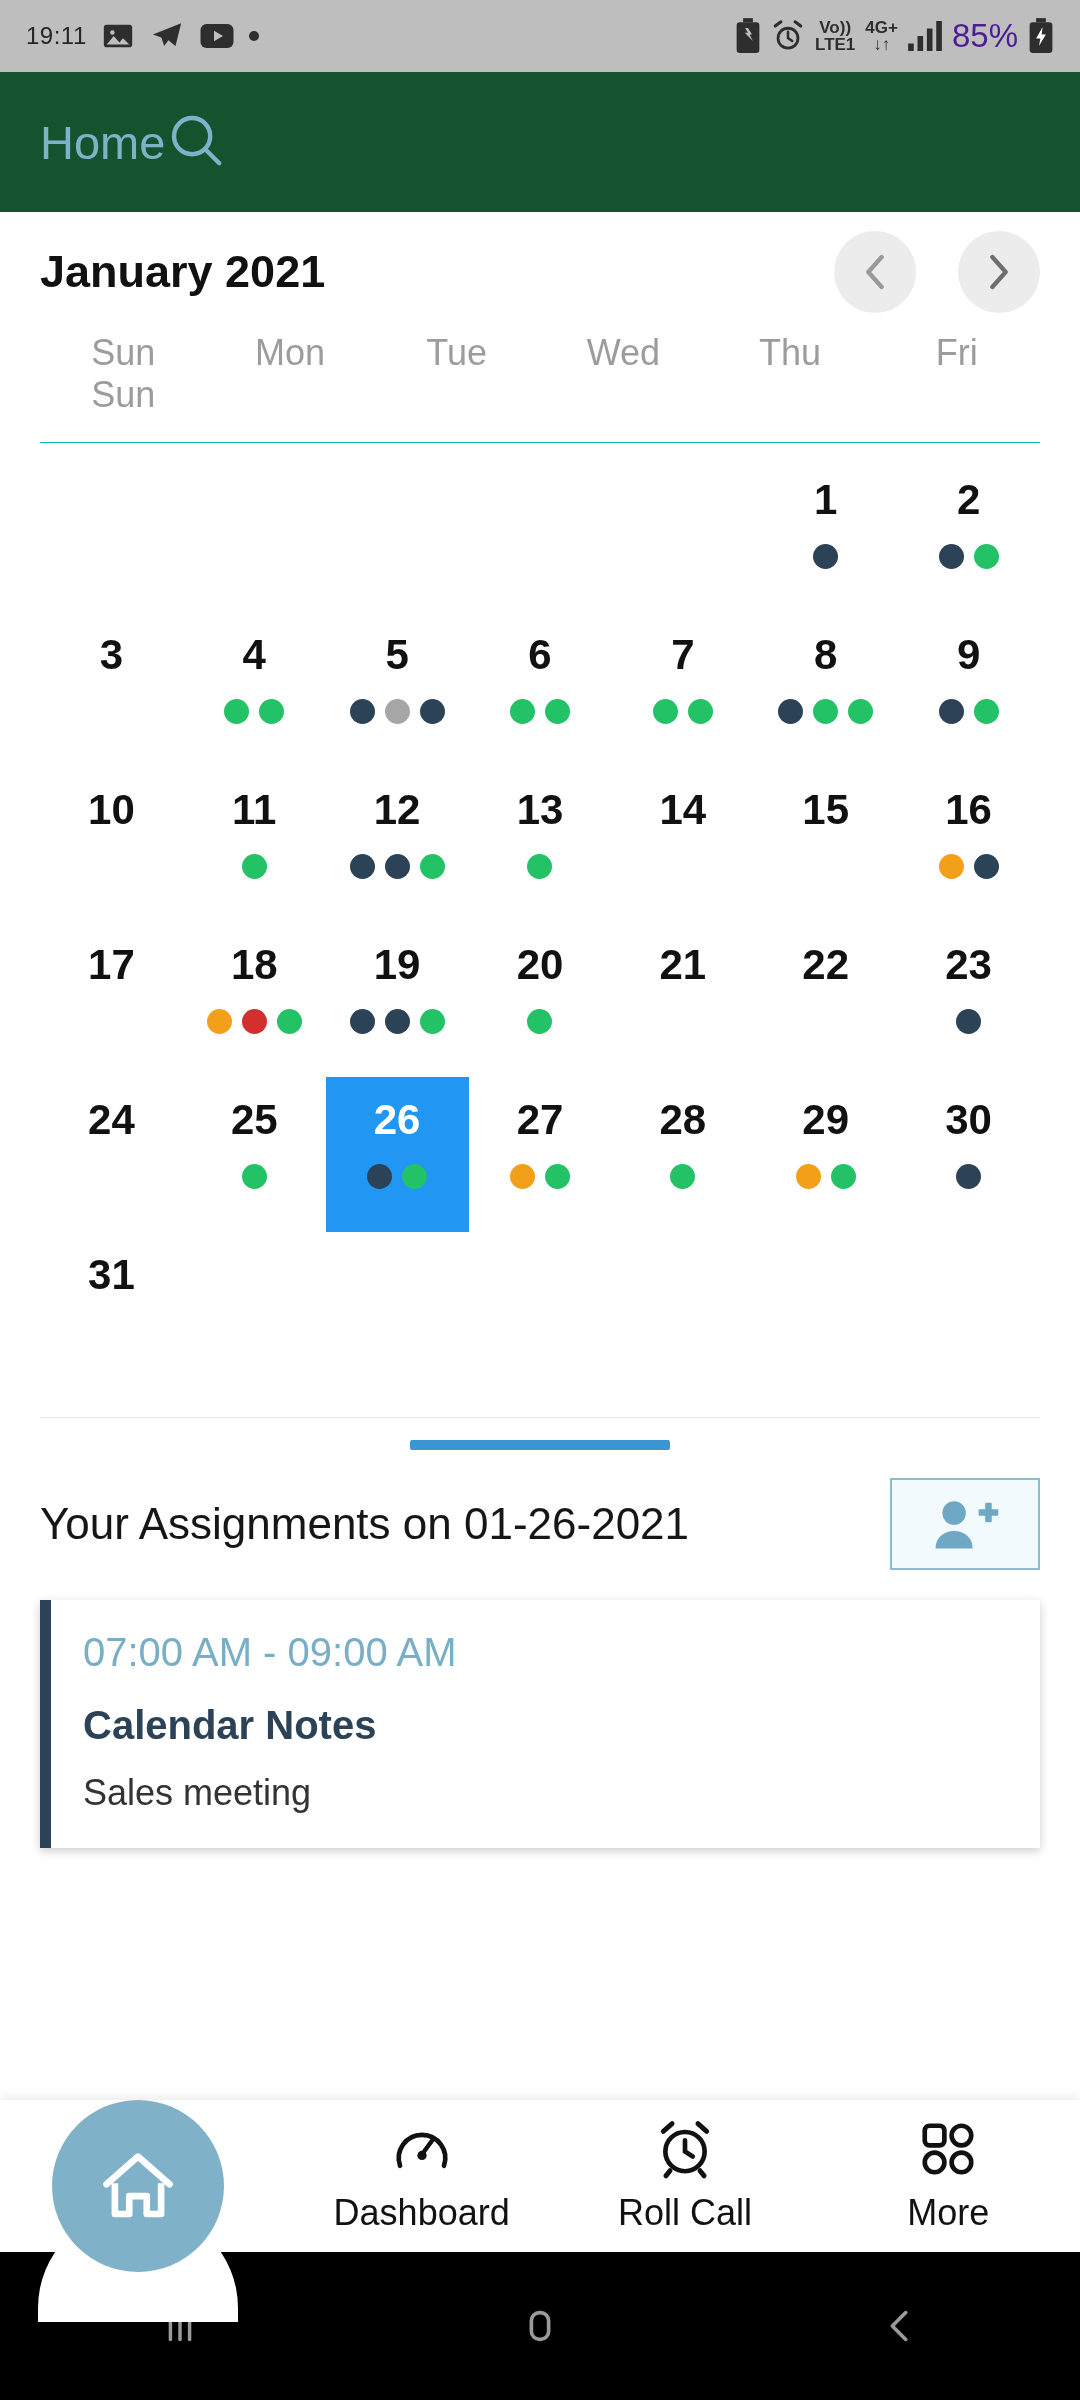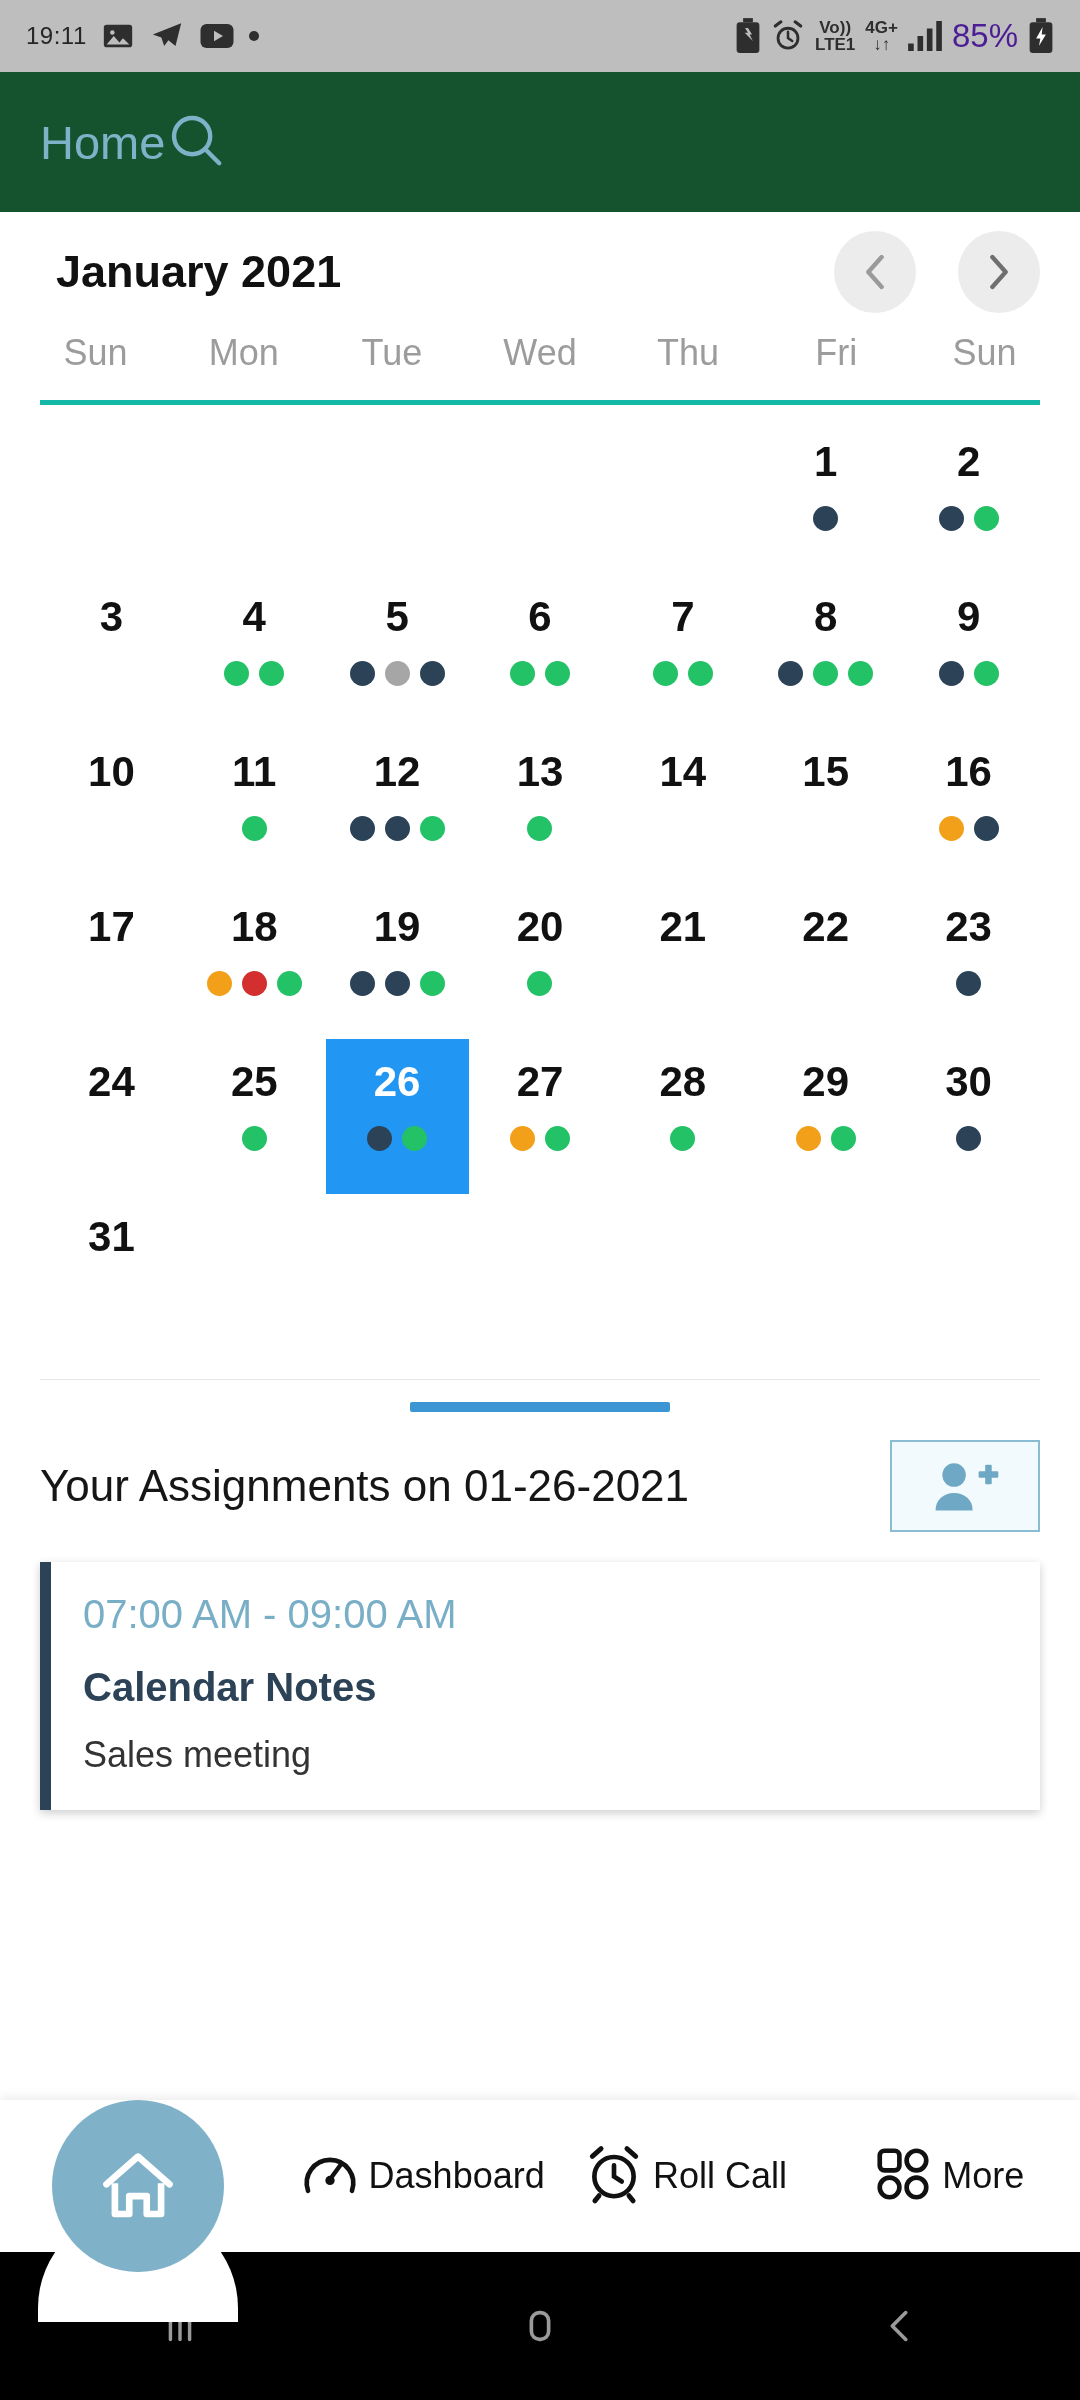--- a/index.html
+++ b/index.html
@@ -31,27 +31,27 @@
   
   .apphdr{
     height:140px; background:#14532d; display:flex; align-items:center;
     justify-content:flex-start; padding:0 40px;
   }
   .apptitle{ font-size:47px; color:#7fb2c9; font-weight:400; }
 
   
   .calwrap{ padding:0 40px; background:#fff; }
   .calhdr{ display:flex; align-items:center; justify-content:space-between;
-           height:120px;margin-left:16px; }
+           height:120px; }
   .monthlabel{ font-size:45px; font-weight:700; color:#111; }
   .navbtns{ display:flex; gap:42px; align-items:center; }
   .navbtn{ width:82px;height:82px;border-radius:50%;background:#ececec;
            display:flex;align-items:center;justify-content:center; }
-  .weekhdr{ display:grid; grid-template-columns:repeat(7,1fr);
-            border-bottom:5px solid #14b8a6; padding-bottom:26px;gap:37px; }
+  .weekhdr{ display:grid; grid-template-columns:repeat(6,1fr);
+            border-bottom:1px solid #14b8a6; padding-bottom:26px; }
   .wd{ text-align:center; font-size:36px; color:#9c9c9c; font-weight:400; }
   .grid{ display:grid; grid-template-columns:repeat(7,1fr); padding-top:14px;}
   .cell{ height:155px; display:flex; flex-direction:column; align-items:center;
          justify-content:flex-start; padding-top:22px; position:relative; }
   .cell.sel{ background:#2196f3; }
   .daynum{ font-size:42px; font-weight:700; color:#111; line-height:1; }
   .cell.sel .daynum{ color:#ffffff; }
   .dots{ display:flex; gap:10px; margin-top:22px; height:26px; align-items:center;}
   .dot{ width:25px;height:25px;border-radius:50%; }
 
@@ -90,21 +90,21 @@
   .notch{
     position:absolute; left:38px; bottom:78px; width:200px; height:114px;
     background:#fff; border-radius:100px 100px 0 0; z-index:3;
   }
   .fab{
     position:absolute; left:52px; bottom:128px; width:172px;height:172px;
     border-radius:50%; background:#7fb2c9; display:flex;
     align-items:center; justify-content:center; z-index:4;
   }
   .navitems{ display:flex; flex:1; margin-left:290px; }
-  .navitem{ flex:1; display:flex; flex-direction:row; align-items:center;
+  .navitem{ flex:1; display:flex; flex-direction:column; align-items:center;
             justify-content:center; gap:8px; }
   .navlabel{ font-size:36px; color:#111; }
 
   
   .androidnav{
     position:absolute; left:0; right:0; bottom:0; height:148px; background:#000;
     display:flex; align-items:center; justify-content:space-around;
   }
   .anav{ display:flex; align-items:center; justify-content:center; width:200px; }
 </style>

